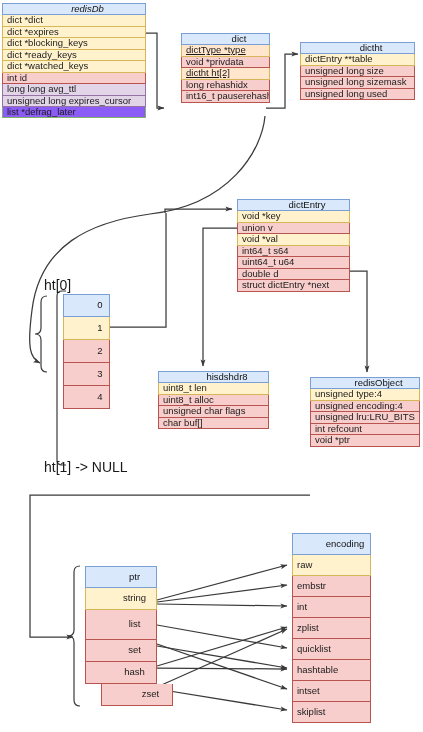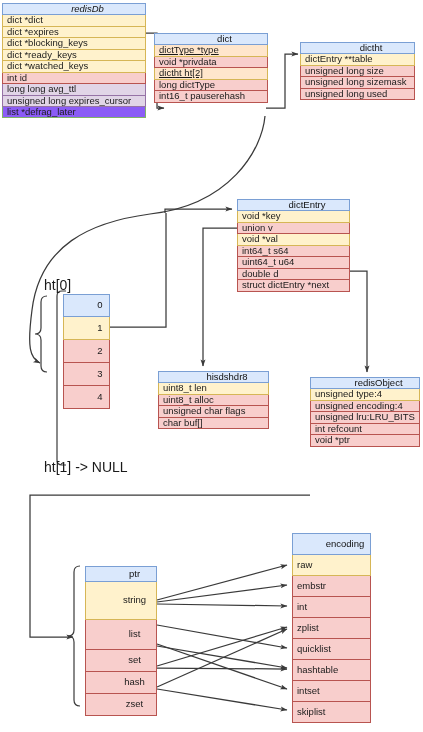--- a/index.html
+++ b/index.html
@@ -86,26 +86,26 @@
   <div class="row yellow2 pad">dict *expires</div>
   <div class="row yellow2 pad">dict *blocking_keys</div>
   <div class="row yellow2 pad">dict *ready_keys</div>
   <div class="row yellow2 pad">dict *watched_keys</div>
   <div class="row red pad">int id</div>
   <div class="row purple pad">long long avg_ttl</div>
   <div class="row purple pad">unsigned long expires_cursor</div>
   <div class="row green pad">list *defrag_later</div>
 </div>
 
-<div class="box" style="left:154px;top:33px;width:114px;">
+<div class="box" style="left:181px;top:33px;width:89px;">
   <div class="row hdr ctr">dict</div>
   <div class="row yellow pad">dictType *type</div>
   <div class="row red pad">void *privdata</div>
   <div class="row yellow pad">dictht ht[2]</div>
-  <div class="row red pad">long dictType</div>
+  <div class="row red pad">long rehashidx</div>
   <div class="row red pad">int16_t pauserehash</div>
 </div>
 
 <div class="box" style="left:300px;top:42px;width:115px;">
   <div class="row hdr ctr">dictht</div>
   <div class="row yellow2 pad">dictEntry **table</div>
   <div class="row red pad">unsigned long size</div>
   <div class="row red pad">unsigned long sizemask</div>
   <div class="row red pad">unsigned long used</div>
 </div>
@@ -142,26 +142,26 @@
 <div class="box" style="left:310px;top:377px;width:110px;">
   <div class="row hdr ctr">redisObject</div>
   <div class="row yellow2 pad">unsigned type:4</div>
   <div class="row red pad">unsigned encoding:4</div>
   <div class="row red pad">unsigned lru:LRU_BITS</div>
   <div class="row red pad">int refcount</div>
   <div class="row red pad">void *ptr</div>
 </div>
 
 <div class="box" style="left:85px;top:566px;width:72px;">
-  <div class="row hdr ctr" style="height:16px;">ptr</div>
-  <div class="row yellow2 ctr" style="height:38px;">string</div>
+  <div class="row hdr ctr" style="height:22px;">ptr</div>
+  <div class="row yellow2 ctr" style="height:22px;">string</div>
   <div class="row red ctr" style="height:30px;">list</div>
   <div class="row red ctr" style="height:22px;">set</div>
   <div class="row red ctr" style="height:22px;">hash</div>
-  <div class="row red ctr" style="height:22px;">zset</div>
+  <div class="row red ctr" style="height:22px;margin-left:16px;">zset</div>
 </div>
 
 <div class="box" style="left:292px;top:533px;width:79px;">
   <div class="row hdr ctr" style="height:22px;">encoding</div>
   <div class="row yellow2 pad" style="height:21px;">raw</div>
   <div class="row red pad" style="height:21px;">embstr</div>
   <div class="row red pad" style="height:21px;">int</div>
   <div class="row red pad" style="height:21px;">zplist</div>
   <div class="row red pad" style="height:21px;">quicklist</div>
   <div class="row red pad" style="height:21px;">hashtable</div>

